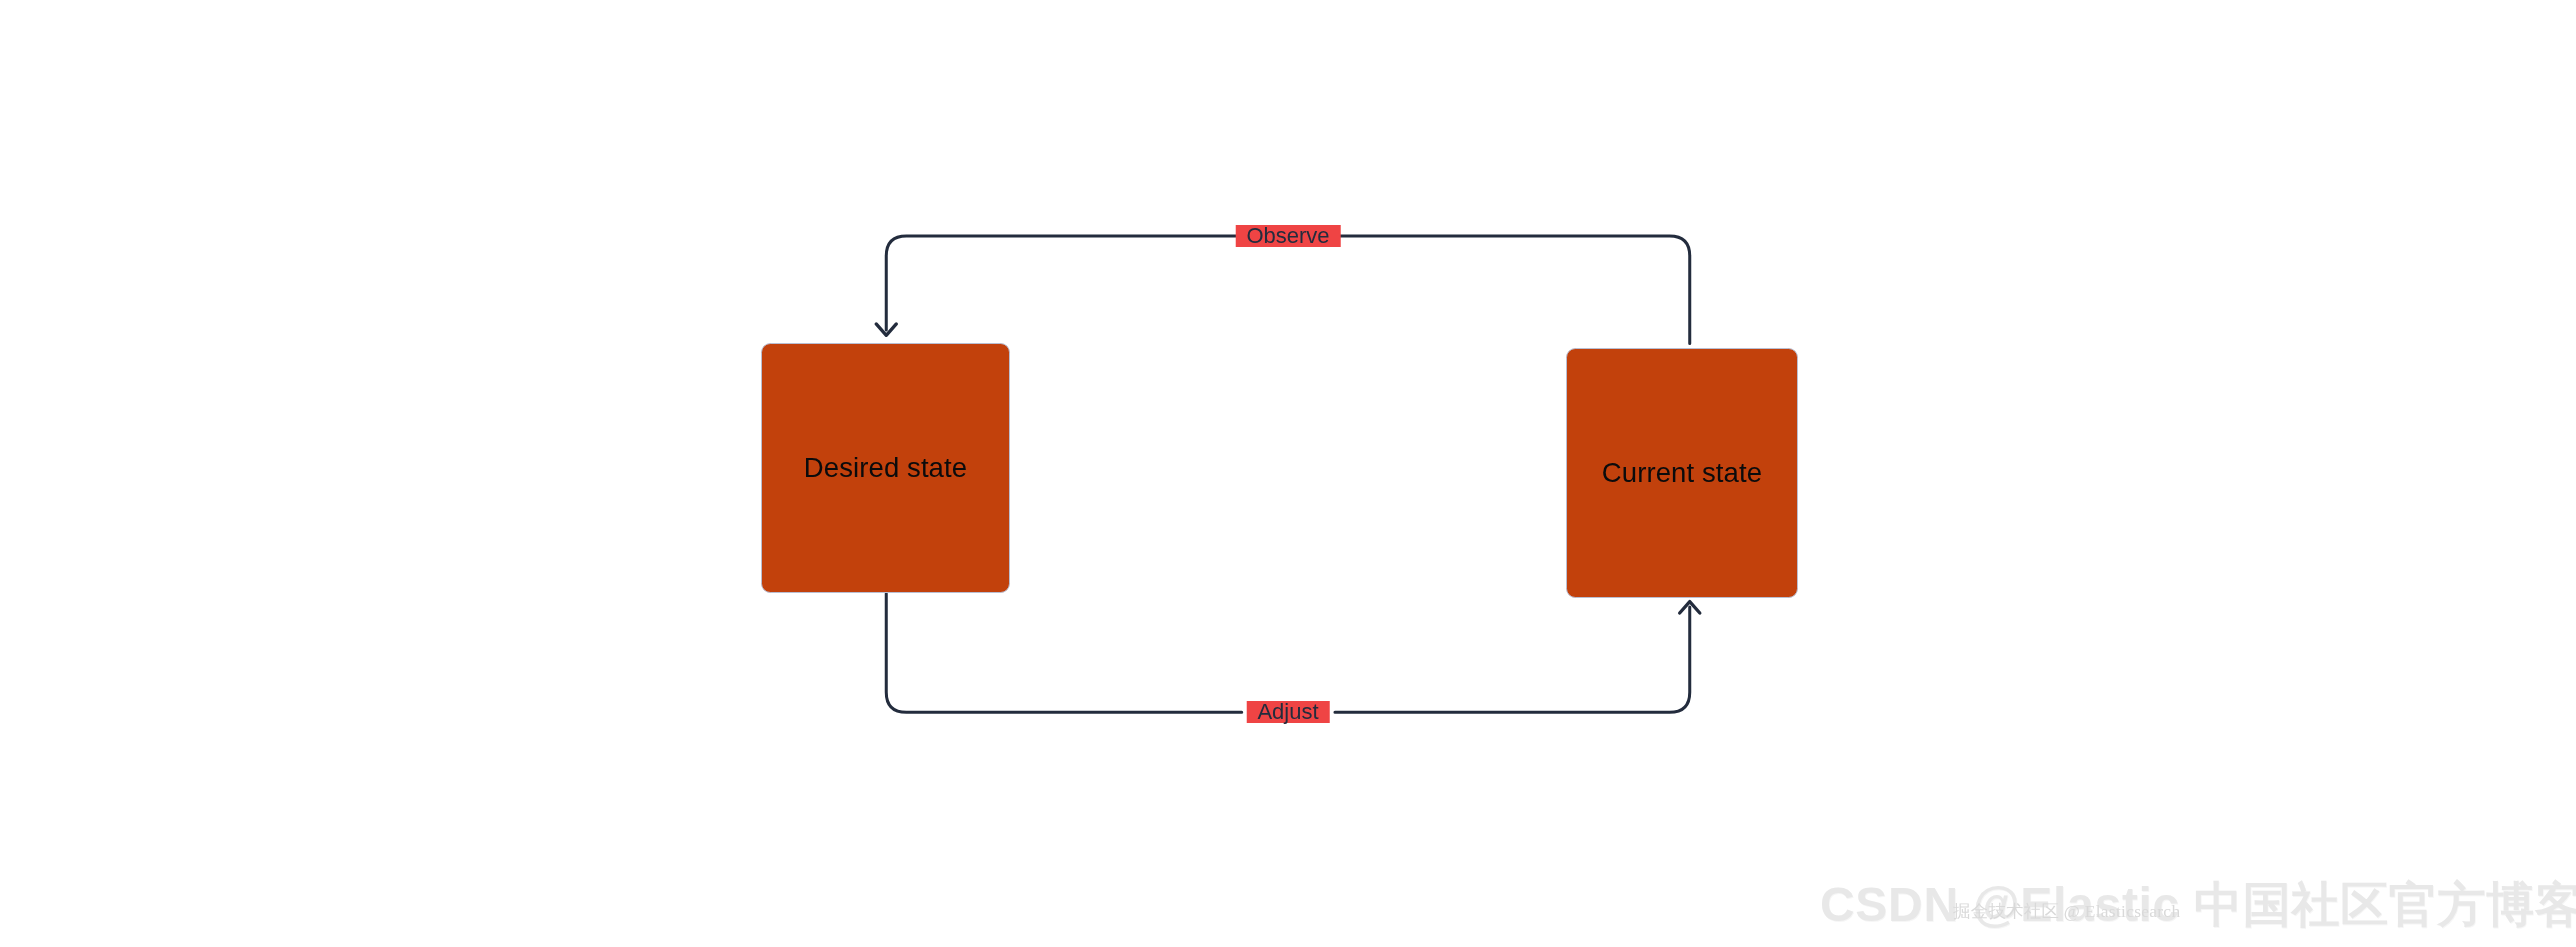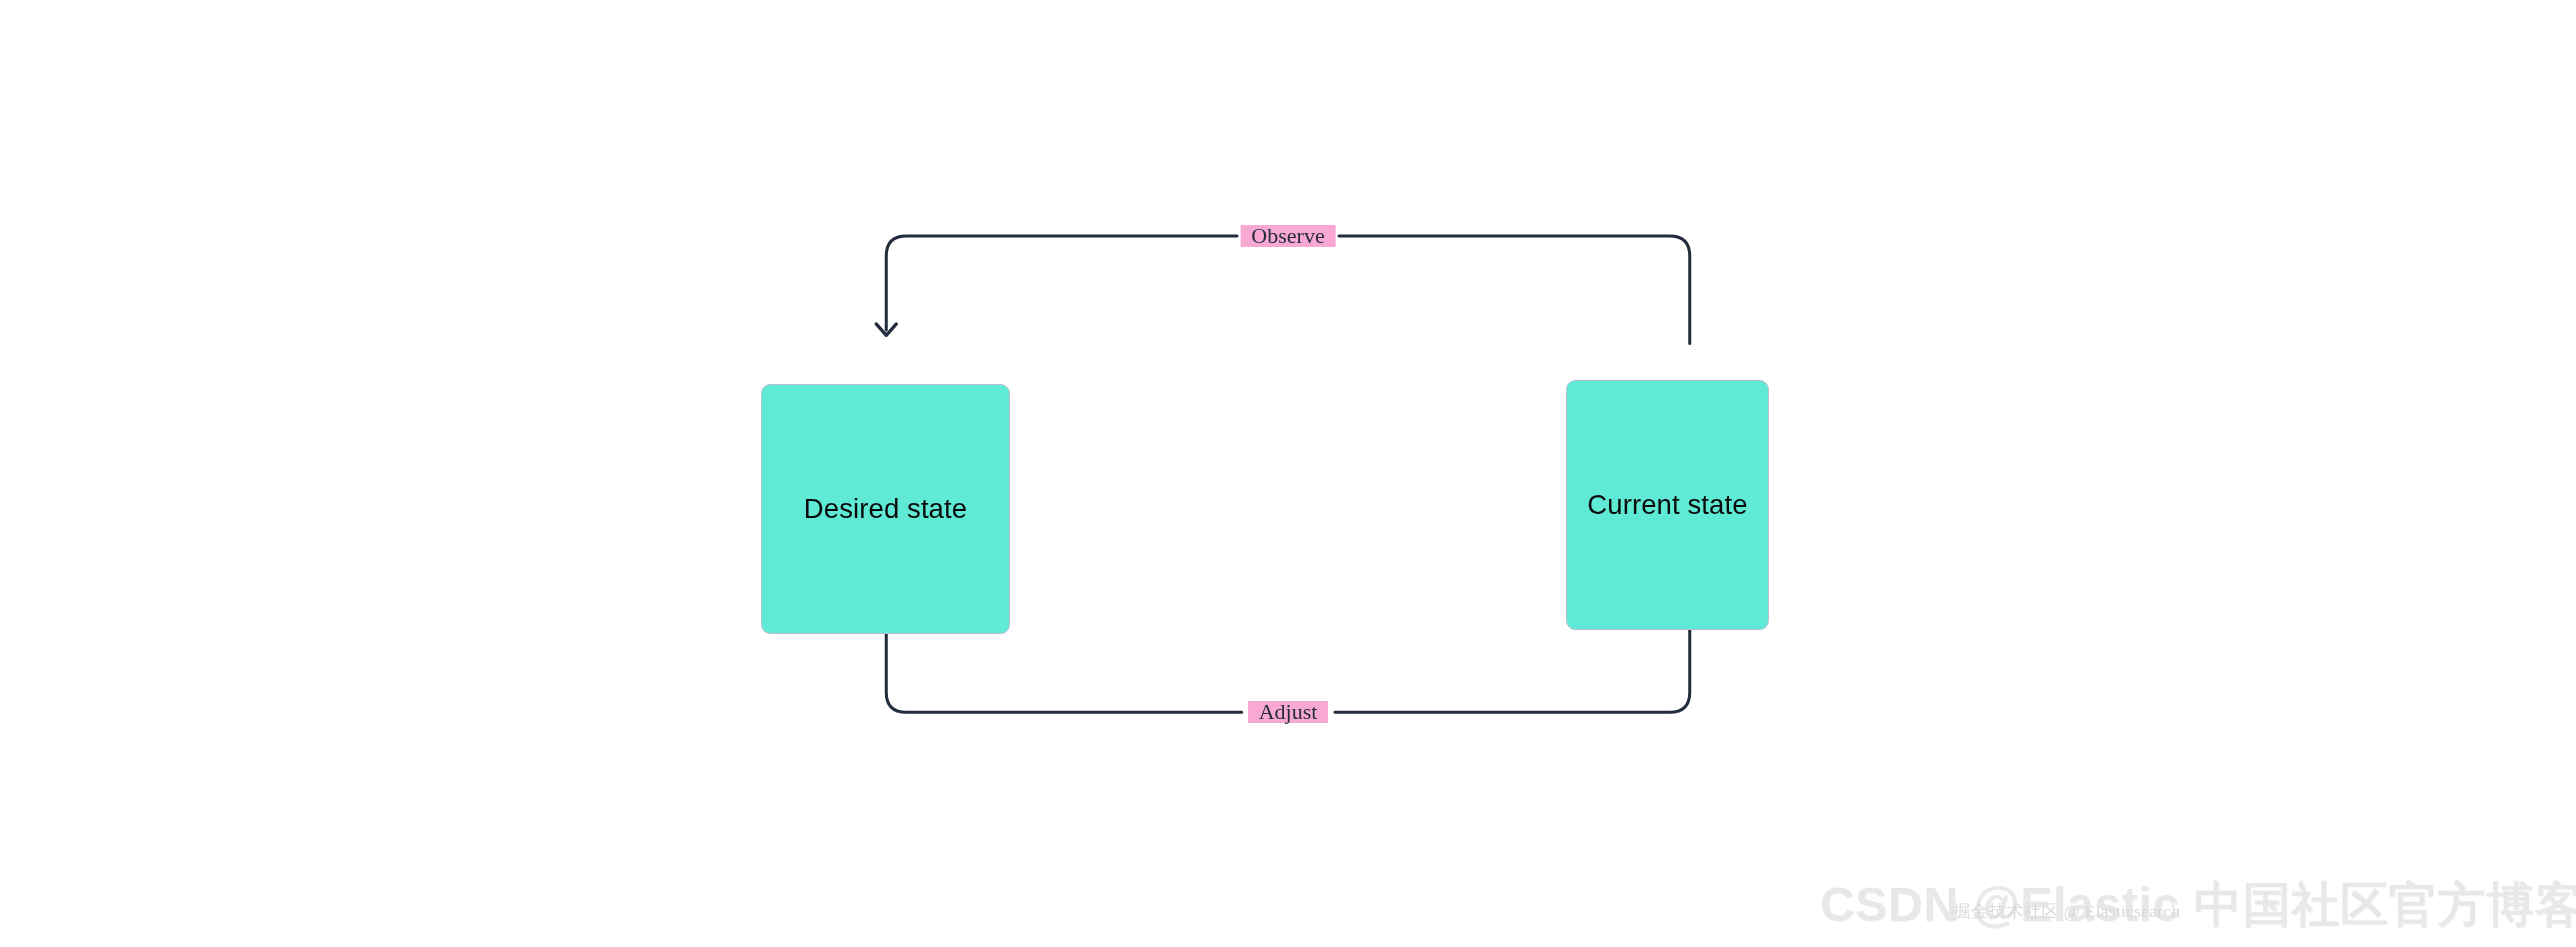--- a/index.html
+++ b/index.html
@@ -30,59 +30,58 @@
     top: 0;
     width: 2576px;
     height: 947px;
     display: block;
   }
 
   
   .node-box {
     position: absolute;
     box-sizing: border-box;
-    background: #5eead4;
+    background: #c2410c;
     border: 1.3px solid #b9bed2;
     border-radius: 9.4px;
     display: flex;
     align-items: center;
     justify-content: center;
     z-index: 3;
-    margin-top: 41px;
   }
   .node-label {
     font-family: "Liberation Sans", sans-serif;
     font-size: 27.5px;
     font-weight: 400;
     color: #0b0b0c;
     letter-spacing: 0.1px;
     white-space: nowrap;
   }
 
   #node-desired-state {
     left: 761px;
     top: 343px;
     width: 249px;
     height: 250px;
   }
   #node-current-state {
     left: 1566px;
-    top: 339px;
-    width: 203px;
+    top: 348px;
+    width: 232px;
     height: 250px;
   }
 
   
   .edge-label {
     position: absolute;
-    font-family: Liberation Serif, serif;
+    font-family: Liberation Sans, sans-serif;
     font-size: 22px;
     font-weight: 400;
     color: #232c3d;
-    background: #f9a8d4;
+    background: #ef4444;
     padding: 0 10.7px;
     white-space: nowrap;
     z-index: 4;
     transform: translate(-50%, -50%);
     line-height: 1;
   }
   #edge-label-observe {
     left: 1288px;
     top: 236px;
   }

